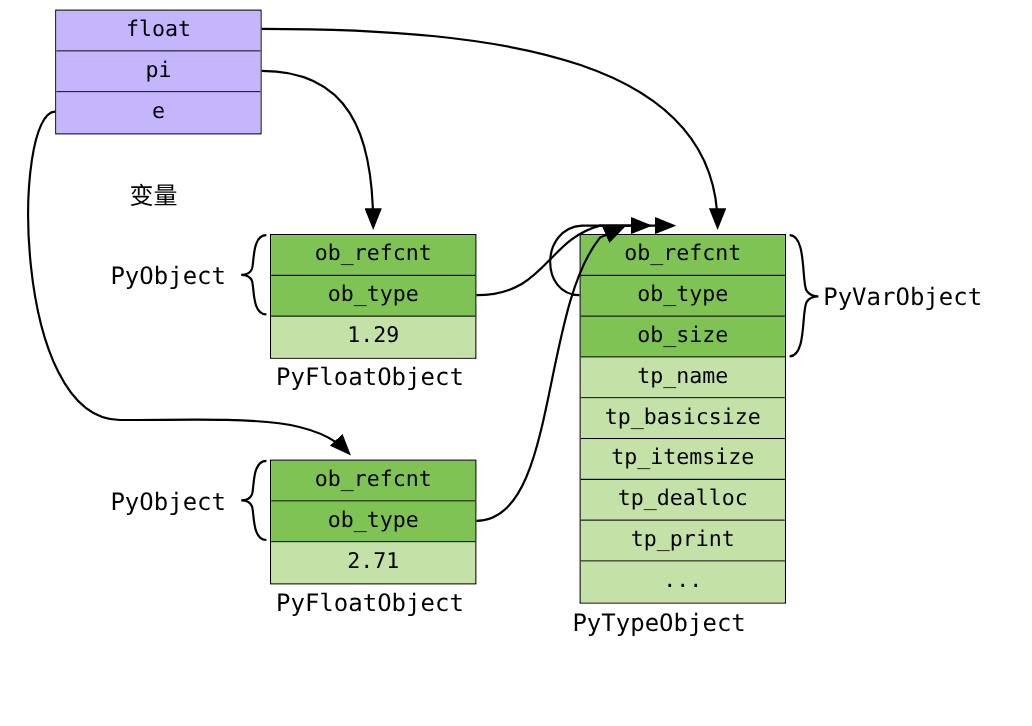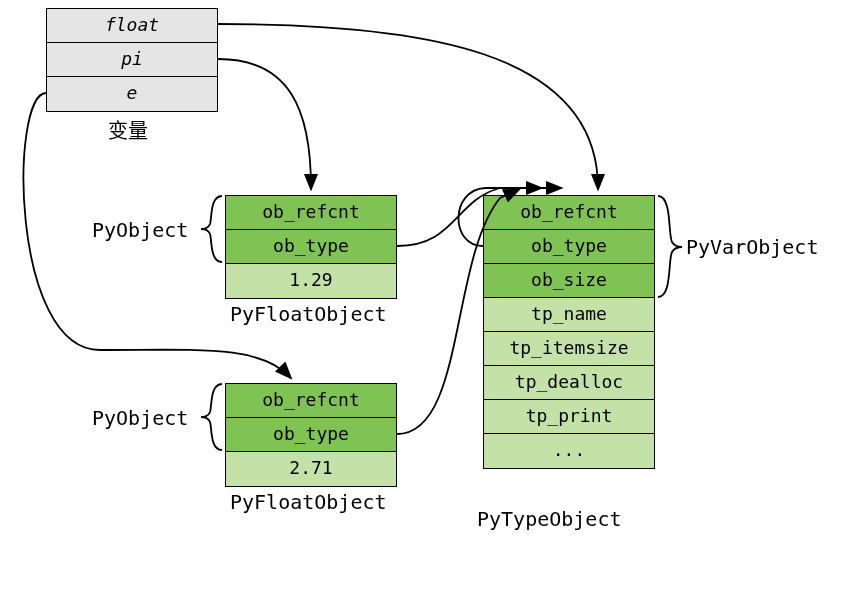--- a/index.html
+++ b/index.html
@@ -17,30 +17,31 @@
     position: absolute;
     border: 1.5px solid #000;
   }
   .cell {
     height: 34px;
     line-height: 32px;
     text-align: center;
     border-bottom: 1.5px solid #000;
   }
   .cell:last-child { border-bottom: none; }
-  .blue { background: #e5e5e5; font-style: italic; }
+  .blue { background: #c4b5fd; }
   .darkgreen { background: #7fc354; }
   .lightgreen { background: #c4e2a7; }
   .label {
     position: absolute;
     font-family: "DejaVu Sans Mono", "Courier New", monospace;
     font-size: 20px;
   }
   .cjk {
     font-family: "Noto Sans CJK SC", "SimHei", sans-serif;
+    margin-top: 32px;
   }
   svg.overlay {
     position: absolute;
     left: 0; top: 0;
     width: 860px; height: 605px;
     pointer-events: none;
   }
 </style>
 </head>
 <body>
@@ -66,20 +67,21 @@
   <div class="cell lightgreen">2.71</div>
 </div>
 <div class="label" style="left:230px; top:490px;">PyFloatObject</div>
 <div class="label" style="left:92px; top:406px;">PyObject</div>
 
 <div class="box" style="left:483px; top:195px; width:172px;">
   <div class="cell darkgreen">ob_refcnt</div>
   <div class="cell darkgreen">ob_type</div>
   <div class="cell darkgreen">ob_size</div>
   <div class="cell lightgreen">tp_name</div>
+  <div class="cell lightgreen">tp_basicsize</div>
   <div class="cell lightgreen">tp_itemsize</div>
   <div class="cell lightgreen">tp_dealloc</div>
   <div class="cell lightgreen">tp_print</div>
   <div class="cell lightgreen">...</div>
 </div>
 <div class="label" style="left:477px; top:507px;">PyTypeObject</div>
 <div class="label" style="left:686px; top:235px;">PyVarObject</div>
 
 <svg class="overlay" viewBox="0 0 860 605">
   <defs>

